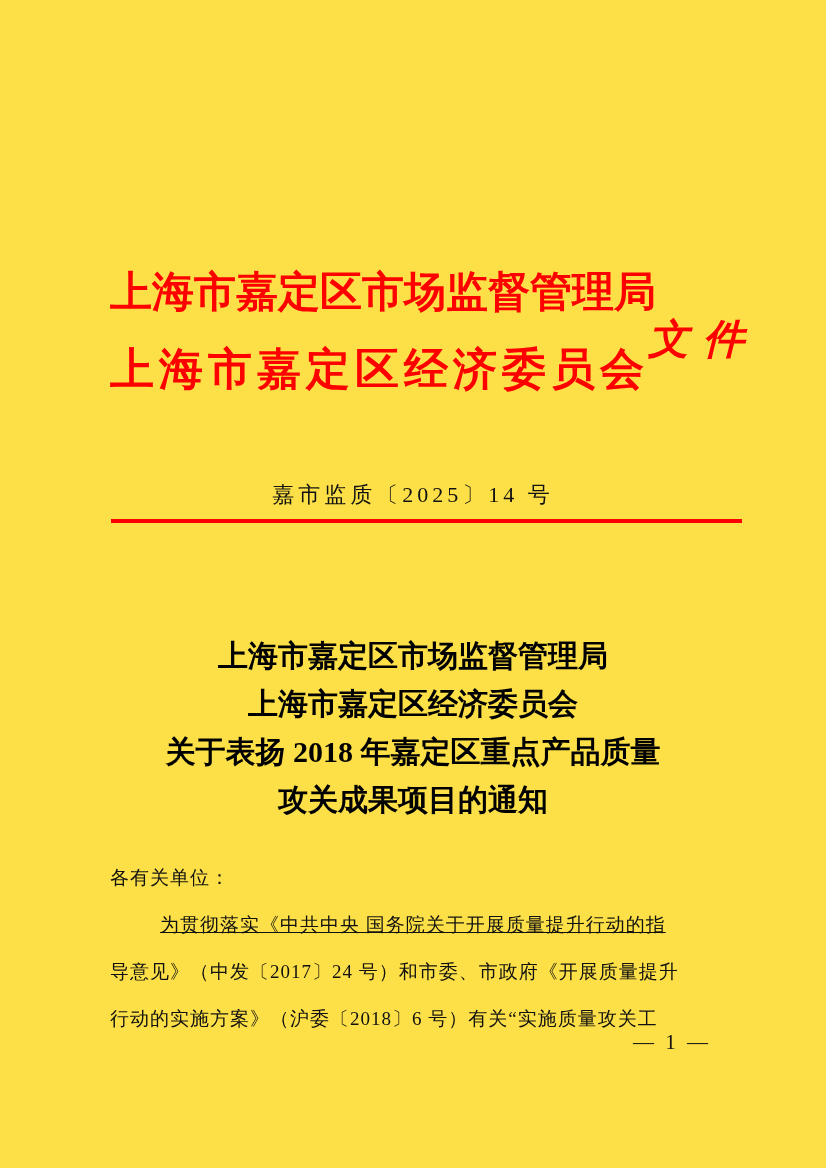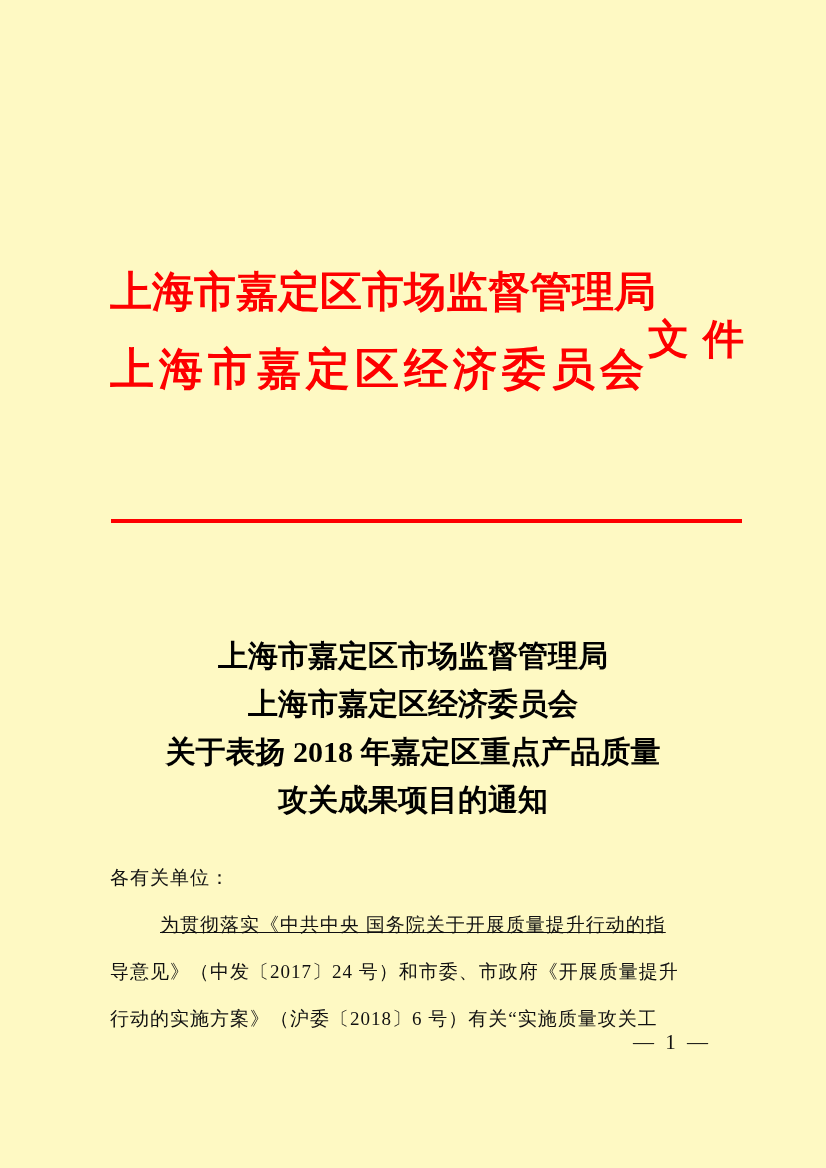--- a/index.html
+++ b/index.html
@@ -5,21 +5,21 @@
   :root { --accent: #fe0000; --ink: #1a1a1a; }
   * { margin: 0; padding: 0; box-sizing: border-box; }
   html, body { background: #ffffff; }
   body { font-family: "Liberation Serif", "DejaVu Serif", serif; }
 
   .page {
     position: relative;
     width: 826px;
     height: 1168px;
     margin: 0 auto;
-    background: #fef9c3;
+    background: #fde047;
     overflow: hidden;
     color: var(--ink);
   }
 
   
   .org-line1 {
     position: absolute;
     left: 110px; top: 264px;
     width: 540px;
     font-size: 42px;
@@ -40,20 +40,21 @@
     white-space: nowrap;
   }
   .doc-label {
     position: absolute;
     left: 648px; top: 312px;
     font-size: 41px;
     font-weight: 700;
     color: var(--accent);
     letter-spacing: 14px;
     white-space: nowrap;
+    font-style: italic;
   }
 
   
   .doc-number {
     position: absolute;
     left: 0; top: 480px;
     width: 826px;
     text-align: center;
     font-size: 22px;
     letter-spacing: 4px;
@@ -103,20 +104,21 @@
 </style>
 </head>
 <body>
 
 <div class="page">
 
   <div class="org-line1">上海市嘉定区市场监督管理局</div>
   <div class="org-line2">上海市嘉定区经济委员会</div>
   <div class="doc-label">文件</div>
 
+  <div class="doc-number">嘉市监质〔2025〕14 号</div>
 
   <div class="red-rule"></div>
 
   <div class="title-block">
     <div>上海市嘉定区市场监督管理局</div>
     <div>上海市嘉定区经济委员会</div>
     <div>关于表扬 2018 年嘉定区重点产品质量</div>
     <div>攻关成果项目的通知</div>
   </div>
 

